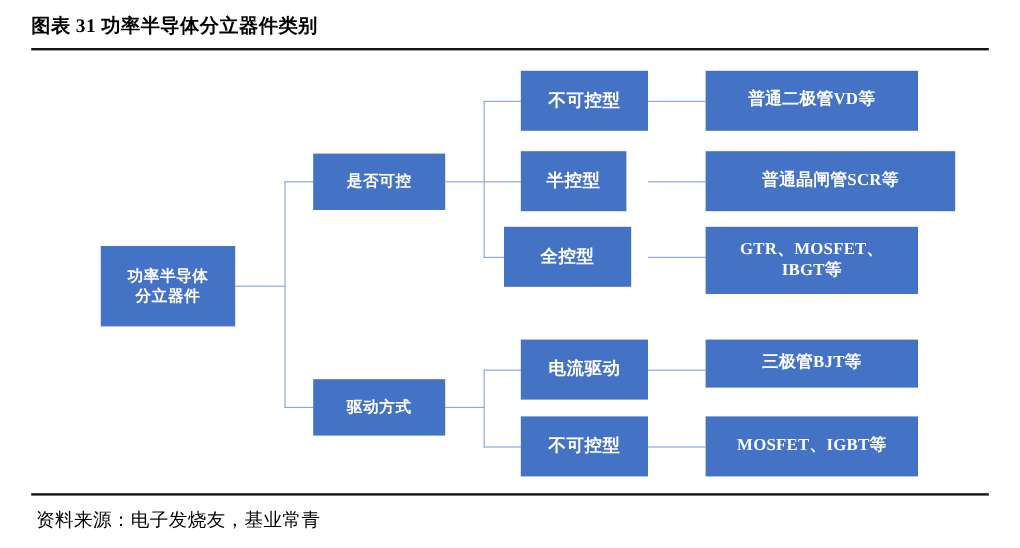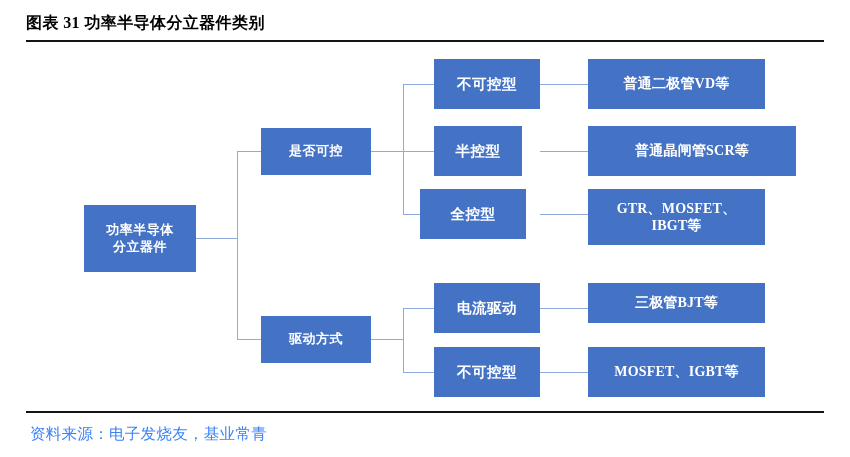--- a/index.html
+++ b/index.html
@@ -55,21 +55,21 @@
   .source-row {
     position: absolute;
     left: 30px;
     top: 421px;
     width: 790px;
     height: 30px;
   }
   .source-text {
     font-family: "Liberation Serif", "DejaVu Serif", serif;
     font-size: 15.5px;
-    color: #3b82f6;
+    color: #000000;
     white-space: nowrap;
     line-height: 26px;
     letter-spacing: 0.3px;
   }
 
   
   #diagram {
     position: absolute;
     left: 0;
     top: 41px;

